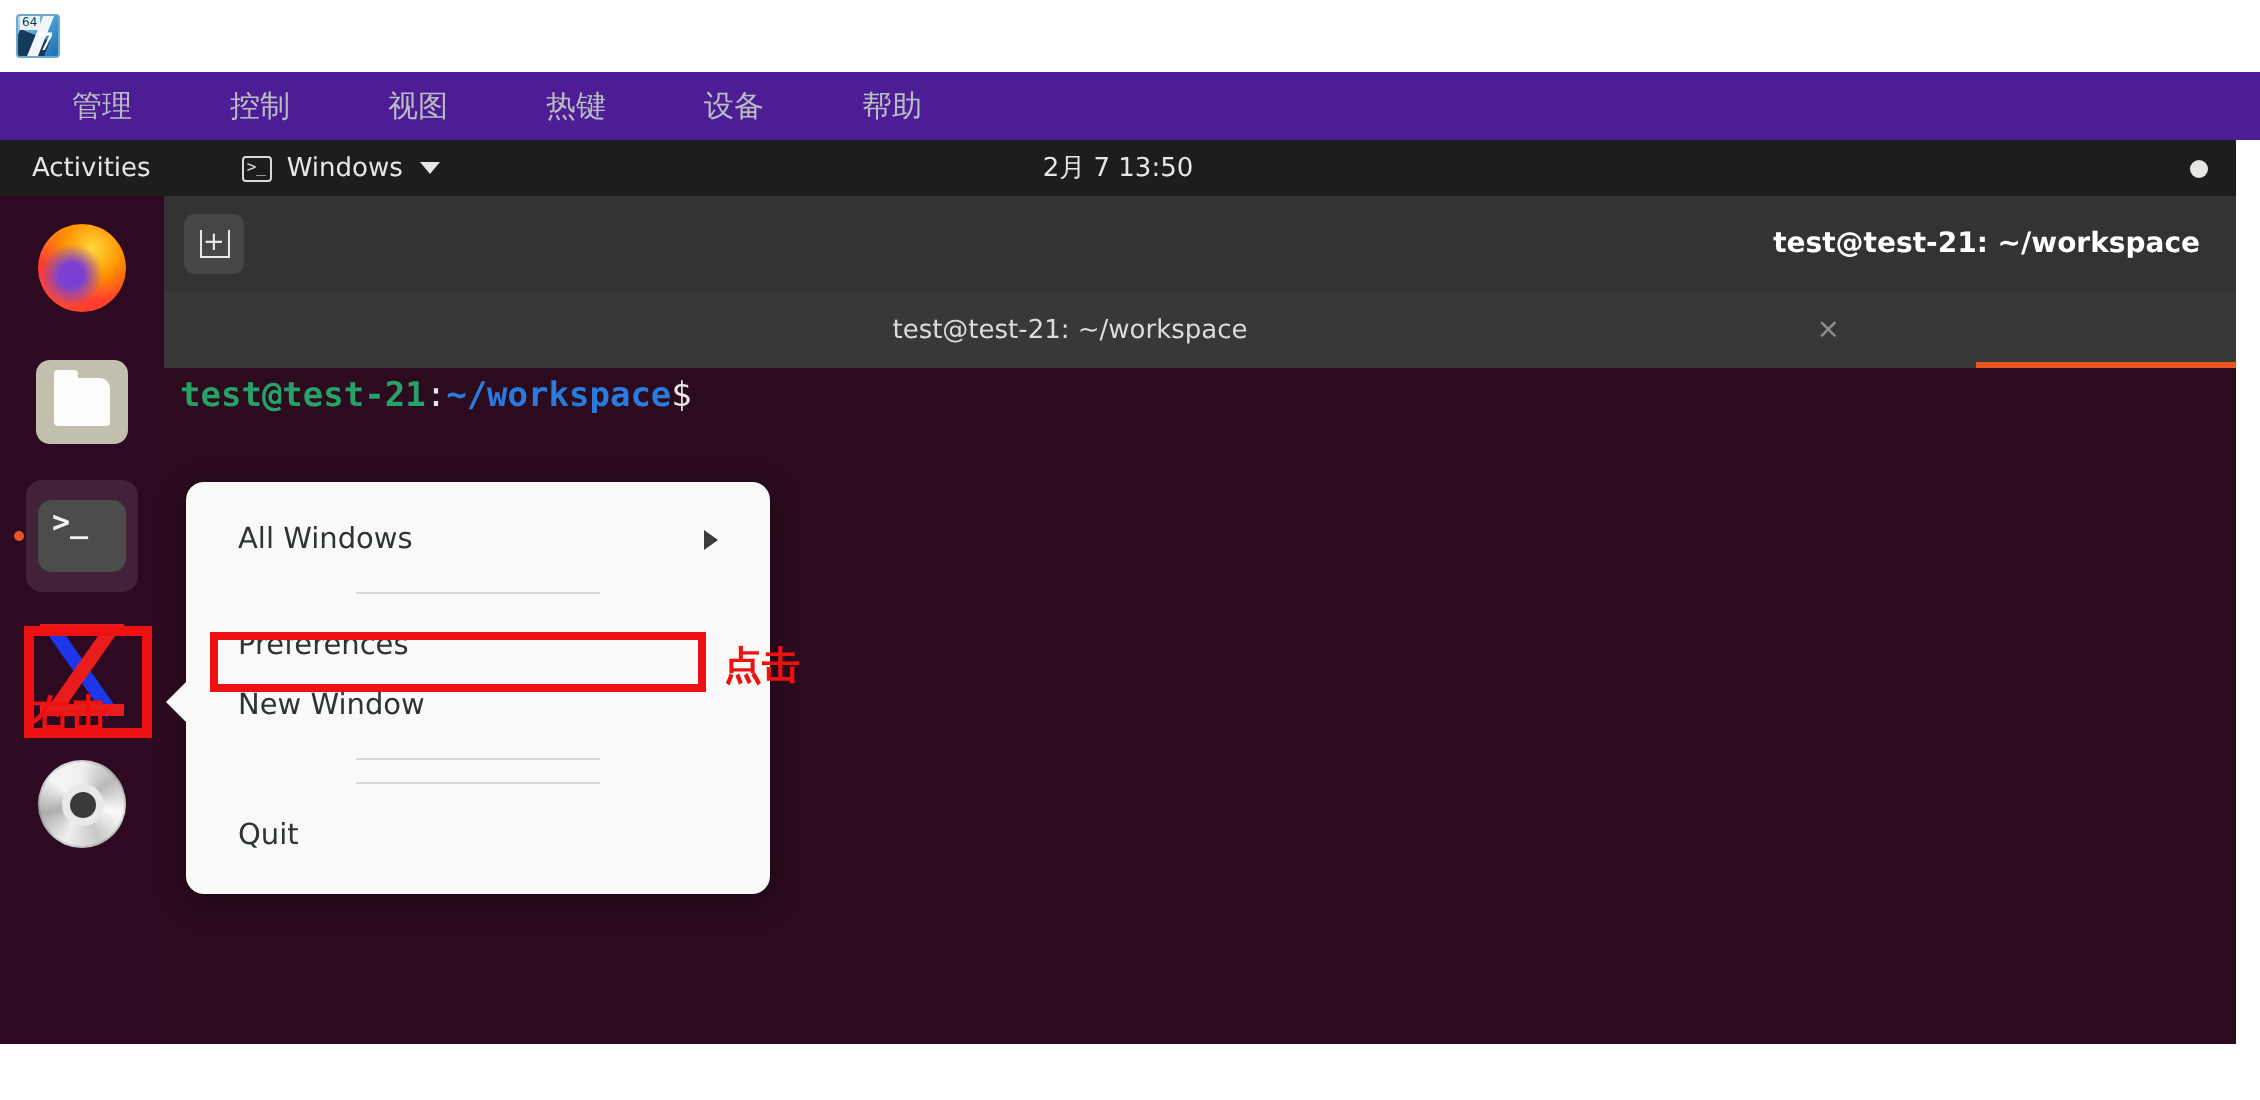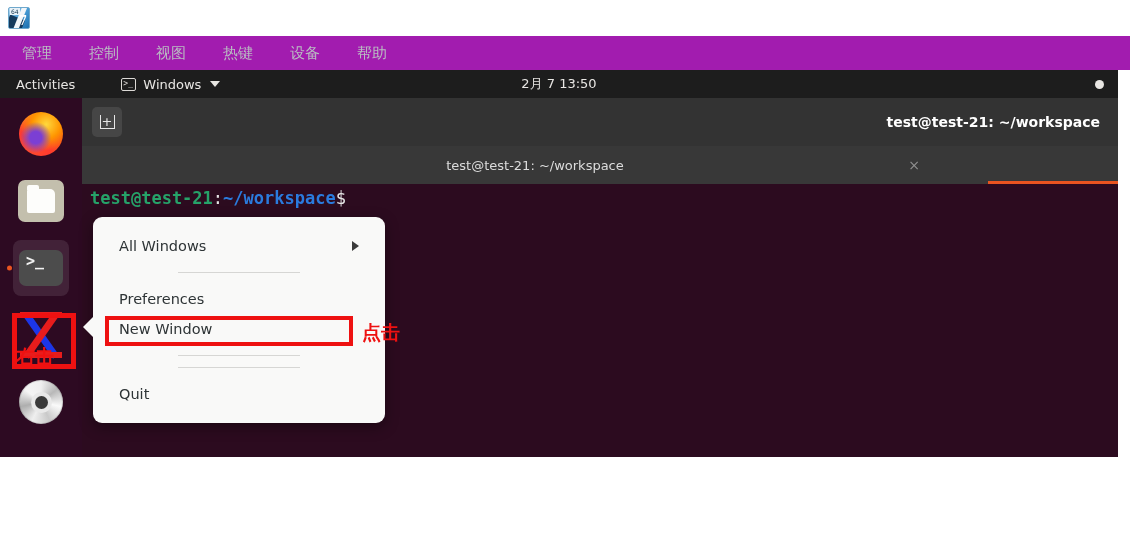--- a/index.html
+++ b/index.html
@@ -62,37 +62,38 @@
   .vbox-title-text {
     font-size: 15px;
     color: #4a4a4a;
     font-family: "DejaVu Sans", "Liberation Sans", sans-serif;
     white-space: nowrap;
   }
 
   .vbox-menubar {
     position: absolute; left: 0; top: 36px;
     width: 1130px; height: 34px;
-    background: #a21caf;
+    background: #4c1d95;
     display: flex; align-items: center;
     box-sizing: border-box;
-    padding-left: 22px;
+    padding-left: 36px;
+    gap: 12px;
   }
   .vbox-menu-item {
     font-size: 15px;
     color: #b9bdc2;
     margin-right: 37px;
     white-space: nowrap;
     cursor: default;
   }
 
   
   .vm-screen {
     position: absolute; left: 0; top: 70px;
-    width: 1118px; height: 387px;
+    width: 1118px; height: 452px;
     background: #bef264;
     overflow: hidden;
   }
 
   
   .gnome-topbar {
     position: absolute; left: 0; top: 0;
     width: 1118px; height: 28px;
     background: #1d1d1d;
     display: flex; align-items: center;
@@ -351,21 +352,21 @@
     overflow: hidden;
   }
   .term-line { white-space: pre; line-height: 17px; }
   .t-green { color: #26a269; font-weight: bold; }
   .t-blue  { color: #2a7bde; font-weight: bold; }
   .t-white { color: #e6e6e6; }
 
   
   .ctx-menu {
     position: absolute;
-    left: 93px; top: 147px;
+    left: 93px; top: 171px;
     width: 292px;
     background: #f9f9f8;
     border-radius: 9px;
     box-shadow: 0 4px 14px rgba(0,0,0,0.38);
     padding: 14px 0 14px 0;
     box-sizing: border-box;
     z-index: 30;
   }
   .ctx-pointer {
     position: absolute;

